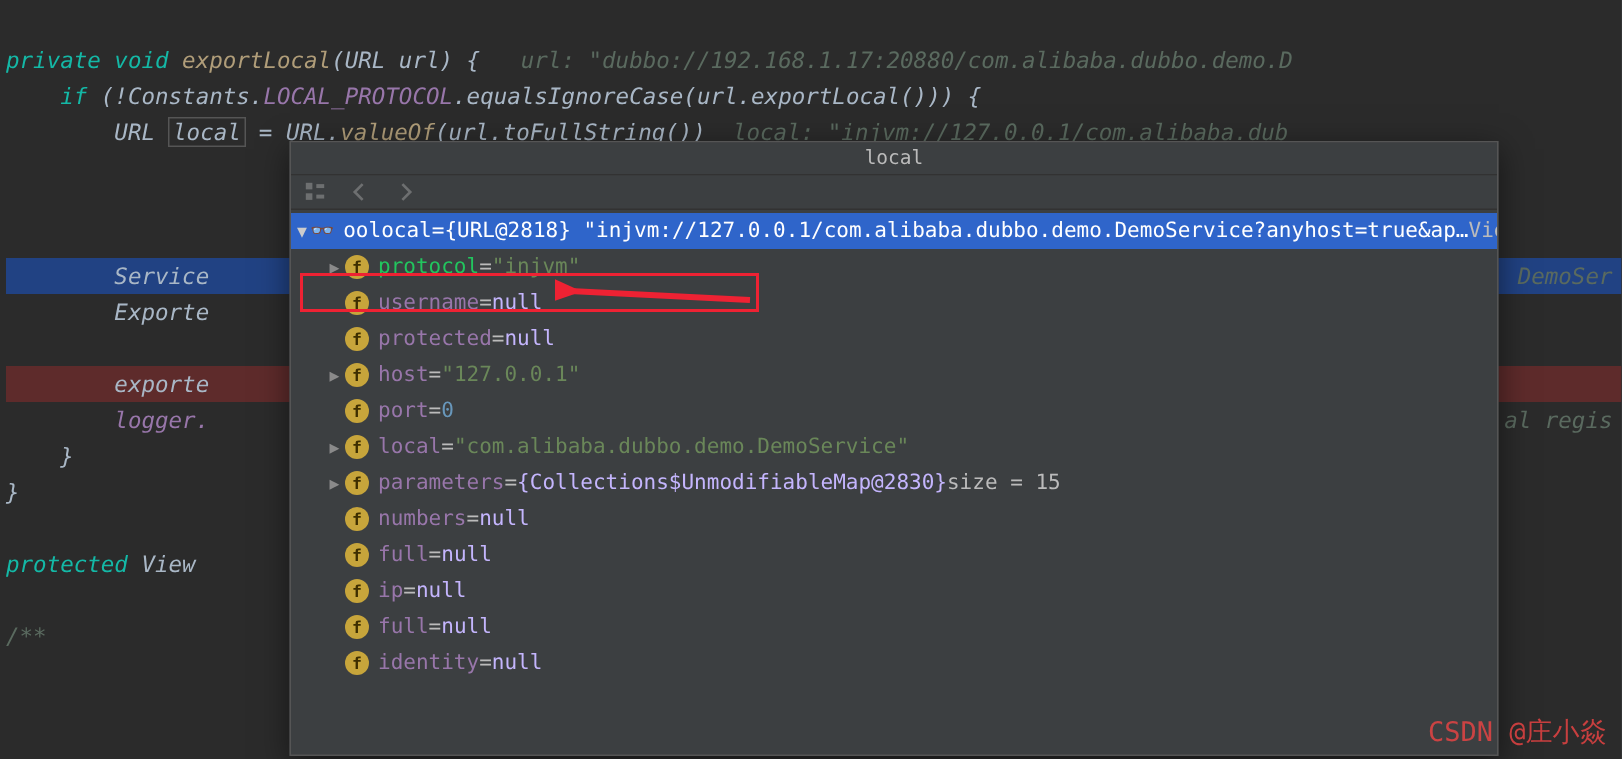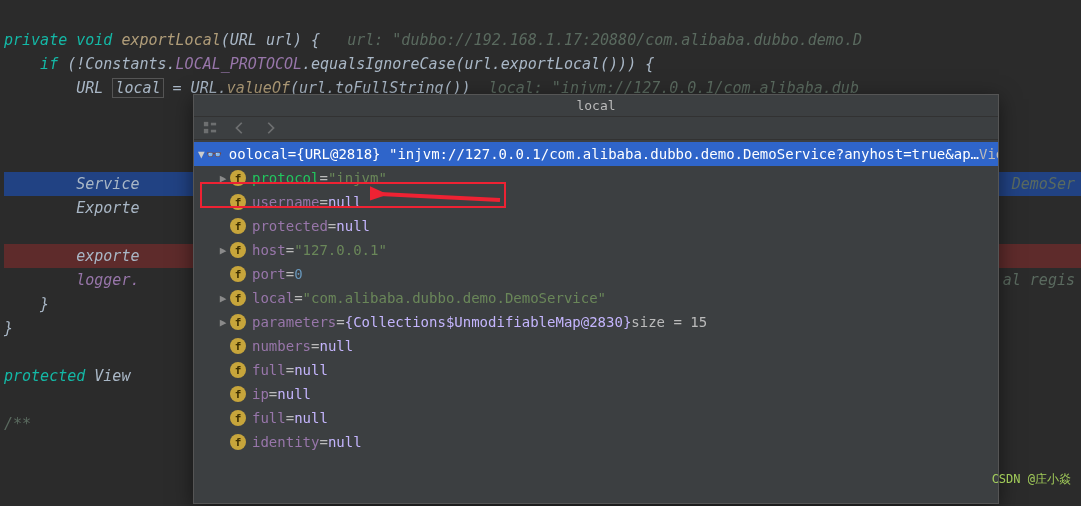--- a/index.html
+++ b/index.html
@@ -27,21 +27,21 @@
 .glasses{margin:0 6px 0 2px;color:#ccc;font-size:13px}
 .orange{color:#22c55e}
 .name{color:#9876aa}
 .eq{color:#bbb}
 .val-str{color:#6a8759}
 .val-gray{color:#c4b5fd}
 .val-num{color:#6897bb}
 .view-link{color:#bbb;margin-left:auto;padding-right:6px}
 .redbox{position:absolute;border:2px solid #e23;left:200px;top:182px;width:306px;height:26px;pointer-events:none}
 .arrow-svg{position:absolute;left:370px;top:176px;pointer-events:none}
-.watermark{position:absolute;right:10px;bottom:18px;color:#bef264;font-size:12px;opacity:.8;font-style:normal}
+.watermark{position:absolute;right:10px;bottom:6px;color:#ef4444;font-size:18px;opacity:.8;font-style:normal}
 </style>
 </head>
 <body>
 
 <div class="code">
 <span><span class="kw">private void </span><span class="method">exportLocal</span><span>(URL url) {   </span><span class="comment">url: "dubbo://192.168.1.17:20880/com.alibaba.dubbo.demo.D</span></span>
 <span><span class="kw">    if </span><span>(!Constants.</span><span class="field">LOCAL_PROTOCOL</span><span>.equalsIgnoreCase(url.exportLocal())) {</span></span>
 <span><span>        URL </span><span class="boxed">local</span><span> = URL.</span><span class="method">valueOf</span><span>(url.toFullString())  </span><span class="comment">local: "injvm://127.0.0.1/com.alibaba.dub</span></span>
 <span> </span>
 <span> </span>

